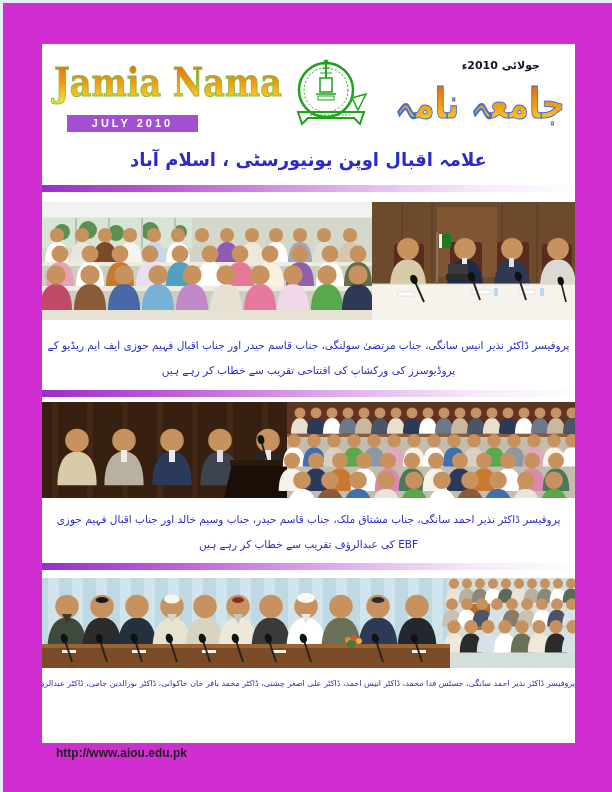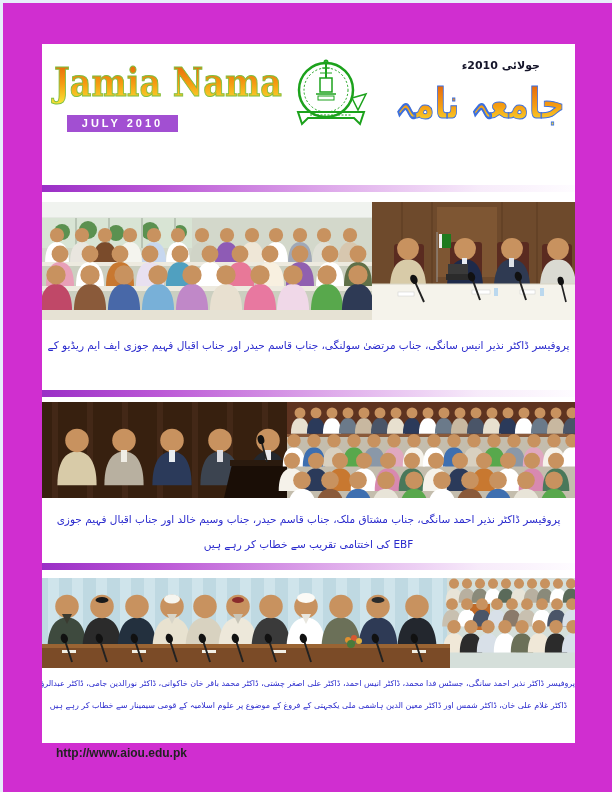--- a/index.html
+++ b/index.html
@@ -10,21 +10,21 @@
   }
   .edge-top{position:absolute;left:0;top:0;width:612px;height:3px;background:var(--edge_pale,#E7EEF9);}
   .edge-left{position:absolute;left:0;top:0;width:3px;height:792px;background:var(--edge_pale,#E7EEF9);}
   .page{
     position:absolute;left:42px;top:44px;width:533px;height:699px;
     background:#ffffff;
   }
   
   .title-en-svg{position:absolute;left:6px;top:8px;}
   .issue-box{
-    position:absolute;left:25px;top:71px;width:111px;height:17px;
+    position:absolute;left:25px;top:71px;width:131px;height:17px;
     background:var(--issue_box_purple,#A24FD2);
     color:#fff;font-weight:bold;font-size:11px;letter-spacing:3px;
     text-align:center;line-height:17px;font-family:"Liberation Sans",sans-serif;
   }
   .logo-svg{position:absolute;left:248px;top:10px;}
   .date-ur{
     position:absolute;left:393px;top:15px;width:105px;
     font-family:"DejaVu Sans",sans-serif;font-size:11px;font-weight:bold;color:#15152a;
     direction:rtl;
   }
@@ -109,20 +109,21 @@
       <line x1="20" y1="61" x2="62" y2="61" stroke-width="1" stroke-dasharray="2 1.5"></line>
     </g>
   </svg>
 
   <div class="date-ur" dir="rtl">جولائی 2010ء</div>
 
   <svg class="title-ur-svg" width="184" height="92" viewBox="0 0 184 92">
     <text x="92" y="62" text-anchor="middle" direction="rtl" font-family="DejaVu Sans, sans-serif" font-size="42" font-weight="bold" fill="url(#gradTi)" stroke="#3B6FE0" stroke-width="1" textLength="170" lengthAdjust="spacingAndGlyphs">جامعہ نامہ</text>
   </svg>
 
+  <div class="uni-banner">علامہ اقبال اوپن یونیورسٹی ، اسلام آباد</div>
 
   <div id="bar1" class="grad-bar"></div>
 
   <figure id="photo1" class="photo" style="margin:0" role="img" aria-label="Audience seated in conference hall and four officials speaking at head table with microphones">
     <svg width="533" height="118" viewBox="0 0 533 118">
       <rect x="0" y="0" width="533" height="118" fill="#C9CEC2"></rect>
       <rect x="0" y="0" width="533" height="16" fill="#F0F3EF"></rect>
       <line x1="0" y1="16" x2="533" y2="16" stroke="#D8DCD4"></line>
       <rect x="0" y="16" width="330" height="44" fill="#D3D8CB"></rect>
       <rect x="0" y="16" width="150" height="30" fill="#D8E4D4"></rect>
@@ -216,20 +217,21 @@
         <use href="#mic" transform="translate(382,100) rotate(-24) scale(1.6)"></use>
         <use href="#mic" transform="translate(438,98) rotate(-20) scale(1.6)"></use>
         <use href="#mic" transform="translate(484,98) rotate(-18) scale(1.6)"></use>
         <use href="#mic" transform="translate(524,100) rotate(-14) scale(1.4)"></use>
       </g>
     </svg>
   </figure>
 
   <div id="cap1" class="cap">
     <div class="ln">پروفیسر ڈاکٹر نذیر انیس سانگی، جناب مرتضیٰ سولنگی، جناب قاسم حیدر اور جناب اقبال فہیم جوزی ایف ایم ریڈیو کے</div>
+    <div class="ln">پروڈیوسرز کی ورکشاپ کی افتتاحی تقریب سے خطاب کر رہے ہیں</div>
   </div>
 
   <div id="bar2" class="grad-bar"></div>
 
   <figure id="photo2" class="photo" style="margin:0" role="img" aria-label="Five officials standing at podium with large auditorium audience">
     <svg width="533" height="96" viewBox="0 0 533 96">
       <rect x="0" y="0" width="245" height="96" fill="#37200F"></rect>
       <rect x="10" y="0" width="6" height="96" fill="#432817"></rect>
         <rect x="45" y="0" width="6" height="96" fill="#432817"></rect>
       <rect x="80" y="0" width="6" height="96" fill="#432817"></rect>
@@ -317,21 +319,21 @@
         <use href="#prs" transform="translate(428,93) scale(2.1)" fill="#8A5A3A"></use>
           <use href="#prs" transform="translate(456,93) scale(2.1)" fill="#3E6FB0"></use>
         <use href="#prs" transform="translate(484,93) scale(2.1)" fill="#E8E4D8"></use>
           <use href="#prs" transform="translate(512,93) scale(2.1)" fill="#58A84C"></use>
       </g>
     </svg>
   </figure>
 
   <div id="cap2" class="cap">
     <div class="ln">پروفیسر ڈاکٹر نذیر احمد سانگی، جناب مشتاق ملک، جناب قاسم حیدر، جناب وسیم خالد اور جناب اقبال فہیم جوزی</div>
-    <div class="ln">EBF کی اختتامی تقریب سے خطاب کر رہے ہیں</div>
+    <div class="ln">EBF کی عبدالرؤف تقریب سے خطاب کر رہے ہیں</div>
   </div>
 
   <div id="bar3" class="grad-bar"></div>
 
   <figure id="photo3" class="photo" style="margin:0" role="img" aria-label="Religious scholars seated at long head table with microphones, audience at right">
     <svg width="533" height="90" viewBox="0 0 533 90">
       <rect x="0" y="0" width="533" height="90" fill="#BFD9E2"></rect>
       <g>
         <rect x="6" y="0" width="11" height="90" fill="#CFE4EB"></rect>
           <rect x="30" y="0" width="11" height="90" fill="#CFE4EB"></rect>
@@ -432,18 +434,17 @@
         <use href="#mic" transform="translate(234,84) rotate(-18) scale(1.6)"></use>
           <use href="#mic" transform="translate(269,84) rotate(-18) scale(1.6)"></use>
         <use href="#mic" transform="translate(341,84) rotate(-18) scale(1.6)"></use>
           <use href="#mic" transform="translate(380,84) rotate(-18) scale(1.6)"></use>
       </g>
     </svg>
   </figure>
 
   <div id="cap3" class="cap">
     <div class="ln">پروفیسر ڈاکٹر نذیر احمد سانگی، جسٹس فدا محمد، ڈاکٹر انیس احمد، ڈاکٹر علی اصغر چشتی، ڈاکٹر محمد باقر خان خاکوانی، ڈاکٹر نورالدین جامی، ڈاکٹر عبدالرؤف ظفر، ڈاکٹر صاحب اسلام،</div>
-    <div class="ln">ڈاکٹر غلام علی خان، ڈاکٹر شمس اور ڈاکٹر معین الدین ہاشمی ملی یکجہتی کے فروغ کے موضوع پر علوم اسلامیہ کے قومی سیمینار سے خطاب کر رہے ہیں</div>
   </div>
 
 </div>
 
 <div class="footer-url">http://www.aiou.edu.pk</div>
 
 </body></html>

